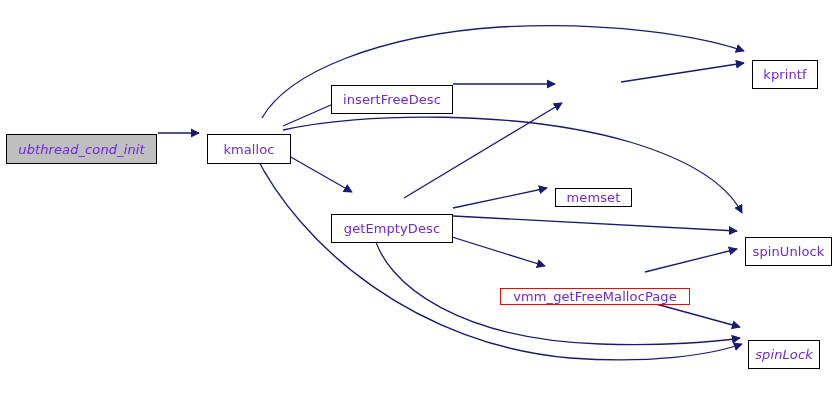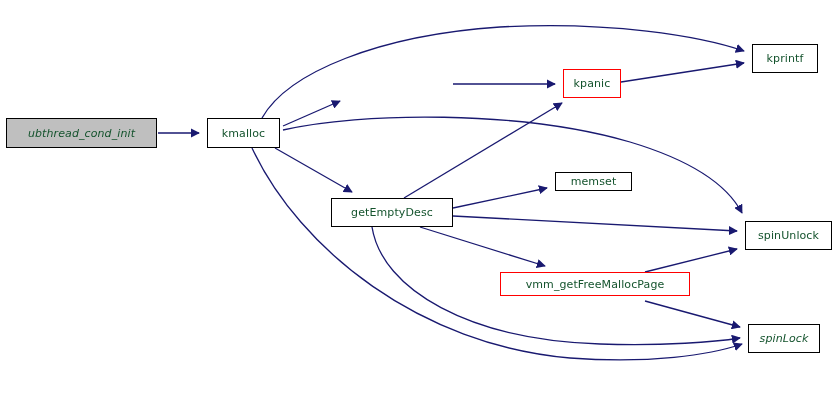--- a/index.html
+++ b/index.html
@@ -27,25 +27,26 @@
     height: 407px;
   }
   .node {
     position: absolute;
     box-sizing: border-box;
     display: flex;
     align-items: center;
     justify-content: center;
     background: #ffffff;
     border: 1px solid #000000;
-    color: #14532d;
-    font-size: 11px;
+    color: #6d28d9;
+    font-size: 13px;
     line-height: 1;
     white-space: nowrap;
     letter-spacing: 0.1px;
+    margin-top: 16px;
   }
   .node.current {
     background: #bfbfbf;
     border: 1px solid #000000;
     font-style: italic;
   }
   .node.danger {
     border: 1px solid #ff0000;
   }
   .node-label {
@@ -95,46 +96,46 @@
       <path d="M 645 272 L 737 249"></path>
 
       <path d="M 645 301 L 740 327"></path>
     </g>
   </svg>
 
   <div class="node current" style="left:6px; top:118px; width:151px; height:30px;">
     <span class="node-label">ubthread_cond_init</span>
   </div>
 
-  <div class="node" style="left:207px; top:118px; width:73px; height:30px;">
+  <div class="node" style="left:207px; top:118px; width:84px; height:30px;">
     <span class="node-label">kmalloc</span>
   </div>
 
+  <div class="node" style="left:331px; top:69px; width:122px; height:29px;">
+    <span class="node-label">insertFreeDesc</span>
+  </div>
 
-  <div class="node danger" style="left:563px; top:69px; width:58px; height:29px;">
-    <span class="node-label">kpanic</span>
-  </div>
 
   <div class="node" style="left:752px; top:44px; width:66px; height:29px;">
     <span class="node-label">kprintf</span>
   </div>
 
   <div class="node" style="left:555px; top:172px; width:77px; height:19px;">
     <span class="node-label">memset</span>
   </div>
 
   <div class="node" style="left:745px; top:221px; width:87px; height:29px;">
     <span class="node-label">spinUnlock</span>
   </div>
 
   <div class="node" style="left:331px; top:198px; width:122px; height:29px;">
     <span class="node-label">getEmptyDesc</span>
   </div>
 
-  <div class="node danger" style="left:500px; top:272px; width:190px; height:24px;">
+  <div class="node danger" style="left:500px; top:272px; width:190px; height:17px;">
     <span class="node-label">vmm_getFreeMallocPage</span>
   </div>
 
   <div class="node" style="left:748px; top:324px; width:72px; height:29px;font-style:italic;">
     <span class="node-label">spinLock</span>
   </div>
 
 </div>
 
 </body></html>

